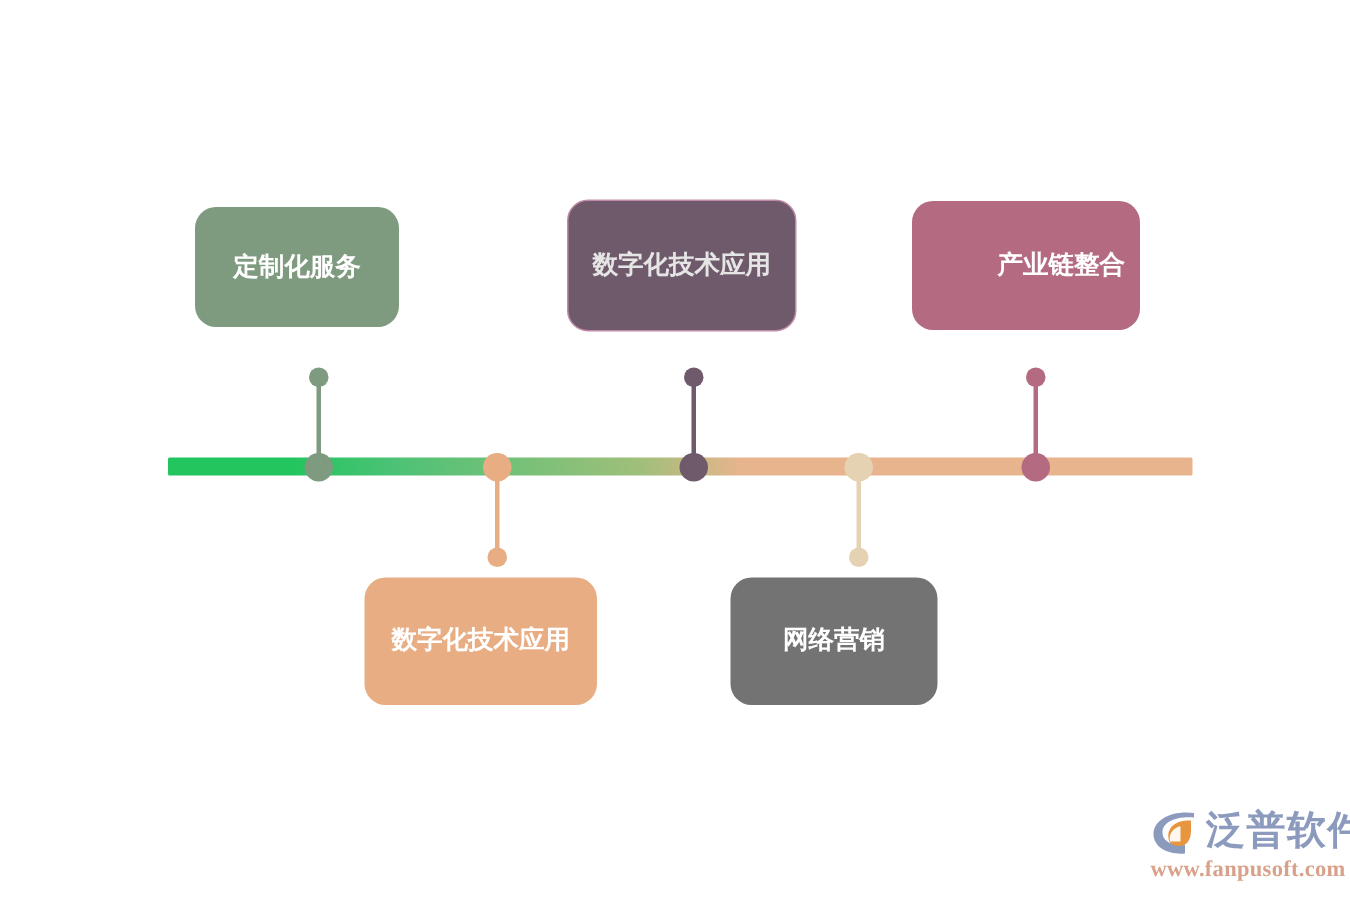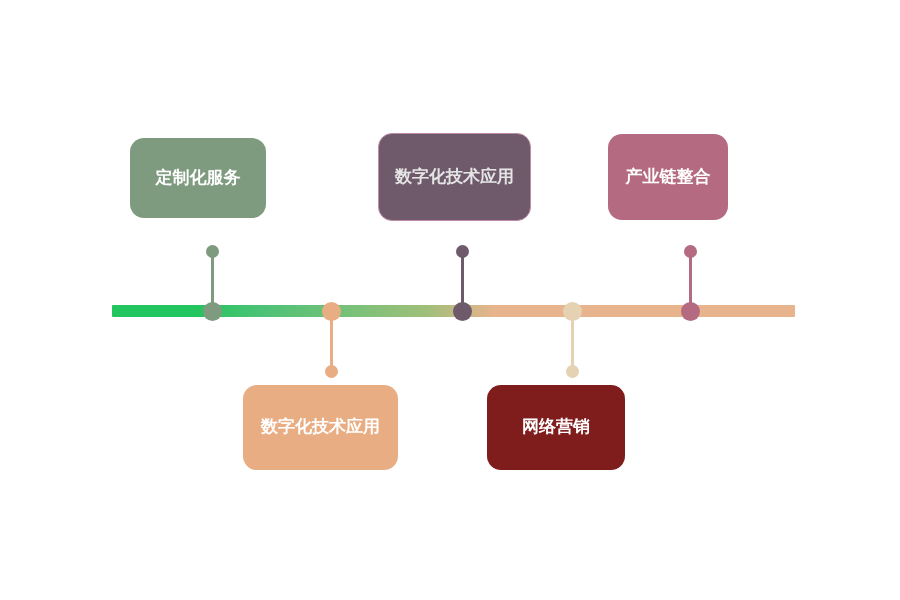--- a/index.html
+++ b/index.html
@@ -157,27 +157,38 @@
         <div class="axis-dot" style="left: 452.5px; top: 301.5px; background: rgb(111, 90, 107);"></div>
       </div>
       <div class="node-card" style="left: 378px; top: 133px; width: 153px; height: 88px; background: rgb(111, 90, 107); border: 1.5px solid rgb(192, 139, 168);">
         <span class="node-label" style="color: #e5e5e5;">数字化技术应用</span>
       </div>
       <div class="connector">
         <div class="connector-stem" style="left: 570.5px; top: 311px; height: 60px; background: rgb(229, 210, 179);"></div>
         <div class="tip-dot" style="left: 565.5px; top: 364.5px; background: rgb(229, 210, 179);"></div>
         <div class="axis-dot" style="left: 562.5px; top: 301.5px; background: rgb(229, 210, 179);"></div>
       </div>
-      <div class="node-card" style="left: 487px; top: 385px; width: 138px; height: 85px; background: #7f1d1d;">
+      <div class="node-card" style="left: 487px; top: 385px; width: 138px; height: 85px; background: #737373;">
         <span class="node-label" style="color: rgb(255, 255, 255);">网络营销</span>
       </div>
       <div class="connector">
         <div class="connector-stem" style="left: 688.5px; top: 251px; height: 60px; background: rgb(180, 106, 128);"></div>
         <div class="tip-dot" style="left: 683.5px; top: 244.5px; background: rgb(180, 106, 128);"></div>
         <div class="axis-dot" style="left: 680.5px; top: 301.5px; background: rgb(180, 106, 128);"></div>
       </div>
-      <div class="node-card" style="left: 608px; top: 134px; width: 120px; height: 86px; background: rgb(180, 106, 128);">
+      <div class="node-card" style="left: 608px; top: 134px; width: 152px; height: 86px; background: rgb(180, 106, 128); justify-content: flex-end;">
         <span class="node-label" style="color: rgb(255, 255, 255);">产业链整合</span>
       </div>
     </div>
 
+  <div id="brand-watermark">
+    <div id="brand-mark">
+      <svg width="34" height="34" viewBox="0 0 34 34" xmlns="http://www.w3.org/2000/svg">
+        <path d="M30 4 C16 2, 3 8, 3 18 C3 27, 13 32, 24 31 L24 25 C15 26, 9 23, 9 17 C9 10, 18 6, 30 7 Z" fill="#8c9bbd"></path>
+        <path d="M27 9 C17 9, 12 14, 13 21 C13 24, 16 26, 20 26 C25 26, 28 22, 28 16 L28 9 Z" fill="#e8953f"></path>
+        <path d="M20 13 C15 15, 13 19, 14 23 L21 23 L21 13 Z" fill="#ffffff" opacity="0.92"></path>
+      </svg>
+    </div>
+    <div id="brand-name">泛普软件</div>
+    <div id="brand-url">www.fanpusoft.com</div>
+  </div>
 
 </div>
 
 </body></html>

